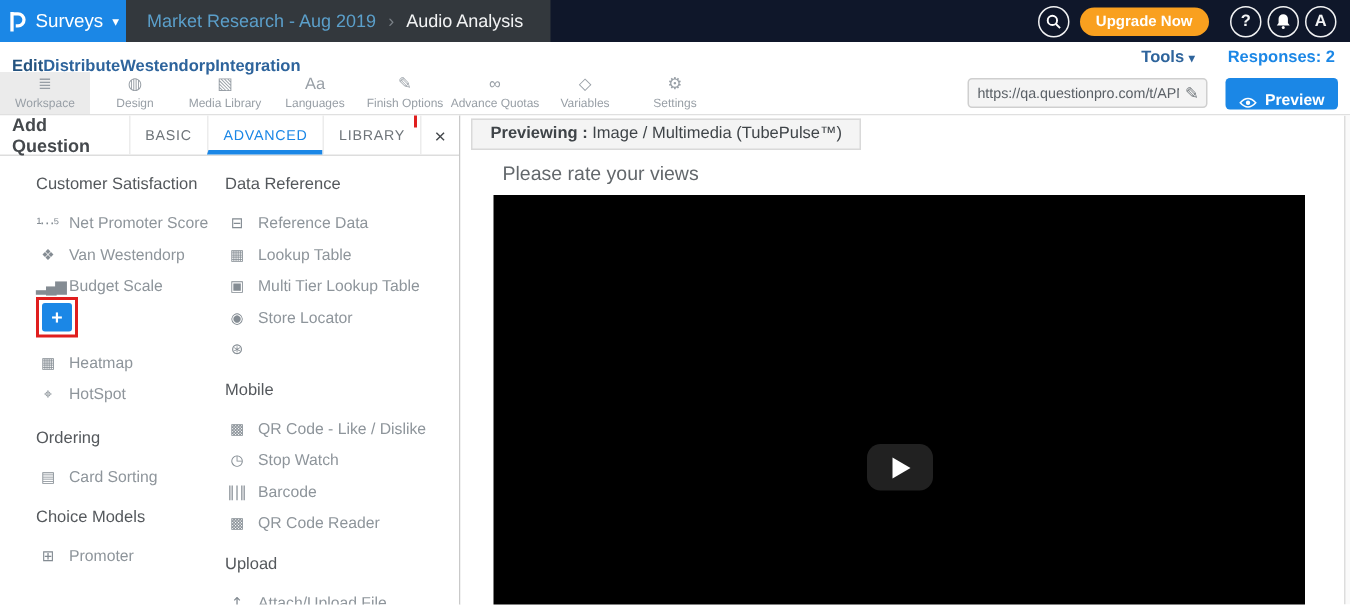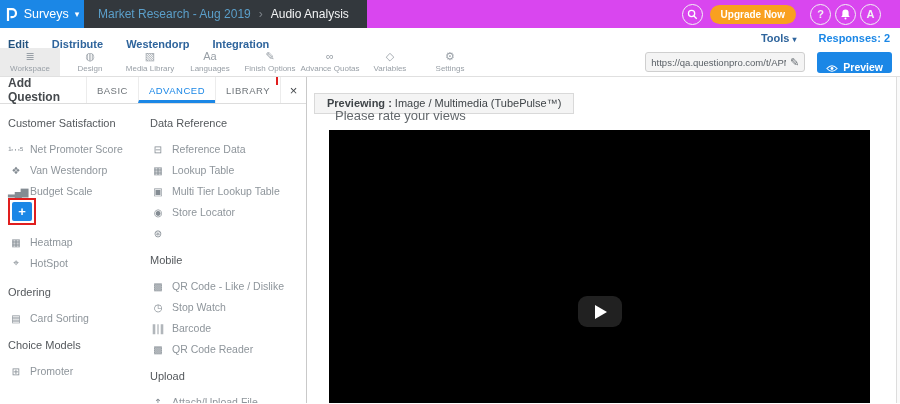--- a/index.html
+++ b/index.html
@@ -1,40 +1,40 @@
 <!DOCTYPE html>
 <html><head>
 <meta charset="utf-8">
 <style>
   * { box-sizing: border-box; margin: 0; padding: 0; }
   html,body { width:900px; height:404px; overflow:hidden; background:#fff;
     font-family:"Liberation Sans", sans-serif; }
 
   
-  .topbar { height:28px; background:#d946ef; display:flex; align-items:center; }
+  .topbar { height:28px; background:#0f172a; display:flex; align-items:center; }
   .brand { width:84px; height:28px; background:#1b87e6; display:flex; align-items:center;
     justify-content:center; gap:6px; color:#fff; font-size:12.5px; cursor:pointer; }
   .brand .caret { font-size:9px; }
   .crumbstrip { height:28px; background:#33383d; display:flex; align-items:center;
     padding:0 18px 0 14px; gap:8px; font-size:12px; }
   .crumb-survey { color:#5b9fca; }
   .crumb-sep { color:#7b8187; font-size:12px; }
   .crumb-page { color:#f2f3f4; }
   .top-spacer { flex:1; }
-  .topright { display:flex; align-items:center; gap:4px; margin-right:19px; }
+  .topright { display:flex; align-items:center; gap:4px; margin-right:9px; }
   .circle-btn { width:21px; height:21px; border:1px solid #f2f3f4; border-radius:50%;
     display:flex; align-items:center; justify-content:center; color:#f2f3f4;
     font-size:11px; font-weight:bold; cursor:pointer; flex:none; }
   .upgrade-btn { height:19px; background:#f9a01f; color:#fff; border:none; border-radius:10px;
     font-size:10px; font-weight:bold; padding:0 11px; margin:0 10px 0 3px; cursor:pointer;
     font-family:inherit; }
 
   
   .navrow { height:20px; display:flex; align-items:center; background:#fff; font-size:11px; }
-  .navlinks { display:flex; gap:23px; margin-left:8px;margin-top:12px; }
+  .navlinks { display:flex; margin-left:8px;margin-top:12px; }
   .navlink { color:#2e649c; font-weight:bold; text-decoration:none; cursor:pointer; }
   .navlink.active { text-decoration:underline; color:#24537f; }
   .nav-spacer { flex:1; }
   .tools { color:#2e649c; font-weight:bold; margin-right:22px; cursor:pointer; }
   .tools .caret { font-size:8px; }
   .responses { color:#1b87e6; font-weight:bold; margin-right:10px; cursor:pointer; }
 
   
   .toolbar { height:29px; display:flex; align-items:stretch; border-bottom:1px solid #e0e0e0;
     background:#fff; }
@@ -62,42 +62,42 @@
   .qtitle { flex:1; align-self:center; padding-left:8px; font-size:12px; font-weight:bold;
     color:#45494d; }
   .qtab { display:flex; align-items:center; padding:0 10px; font-size:9.5px; letter-spacing:.5px;
     color:#6f757a; border-left:1px solid #ececec; cursor:pointer; }
   .qtab.active { color:#1b87e6; border-bottom:3px solid #1b87e6; padding-top:3px; }
   .qclose { width:26px; display:flex; align-items:center; justify-content:center; color:#45494d;
     font-size:13px; border-left:1px solid #ececec; cursor:pointer; }
   .red-caret { position:absolute; left:276px; top:0; width:2px; height:8px; background:#e01e1e; }
 
   .qcols { flex:1; display:flex; overflow:hidden; padding-top:4px; }
-  .col-left { width:142px; padding-left:8px; }
+  .col-left { width:142px; padding-left:24px; }
   .col-mid { flex:1; padding-left:8px; }
   .sec-title { font-size:11px; color:#54585c; margin:9px 0 5px; }
   .qitem { display:flex; align-items:flex-end; gap:7px; height:21px; font-size:10.5px;
     color:#8e959b; cursor:pointer; white-space:nowrap; }
   .qitem .ic { width:15px; text-align:center; font-size:10px; color:#848c93; flex:none;
     letter-spacing:-1px; }
 
   .tube-row { display:inline-flex; align-items:center; gap:3px; border:2px solid #e01e1e;
     padding:2px; background:#fff; margin:1px 0 2px; cursor:pointer; }
   .tube-chip { display:flex; align-items:center; gap:5px; border:1px solid #b9bfc4;
     border-radius:2px; background:#fff; height:19px; padding:0 6px; font-size:9.5px;
     color:#6f757a; white-space:nowrap; }
   .vid-ic { width:15px; height:10px; background:#565b60; border-radius:2px; color:#fff;
     font-size:6px; display:flex; align-items:center; justify-content:center; }
   .plus-btn { width:20px; height:19px; background:#1b87e6; color:#fff; border:none;
     border-radius:2px; font-size:13px; font-weight:bold; display:flex; align-items:center;
     justify-content:center; cursor:pointer; }
 
   
   .preview { flex:1; position:relative; background:#fff; overflow:hidden; }
-  .ptab { position:absolute; left:7px; top:16px; background:#f4f4f4; border:1px solid #d9d9d9;
+  .ptab { position:absolute; left:7px; top:2px; background:#f4f4f4; border:1px solid #d9d9d9;
     padding:3px 12px 4px; font-size:11px; color:#3f4448; white-space:nowrap; }
   .ptab b { font-weight:bold; }
   .pquestion { position:absolute; left:28px; top:31px; font-size:13px; color:#63686c; }
   .video { position:absolute; left:22px; top:53px; width:541px; height:362px; background:#000; }
   .playbtn { position:absolute; left:50%; top:166px; transform:translateX(-50%); width:44px;
     height:31px; background:#212121; border-radius:9px; display:flex; align-items:center;
     justify-content:center; cursor:pointer; }
   .playbtn .tri { width:0; height:0; border-left:12px solid #fff; border-top:7px solid transparent;
     border-bottom:7px solid transparent; margin-left:3px; }
   .vscroll { position:absolute; right:0; top:0; bottom:0; width:4px; background:#fafafa;

